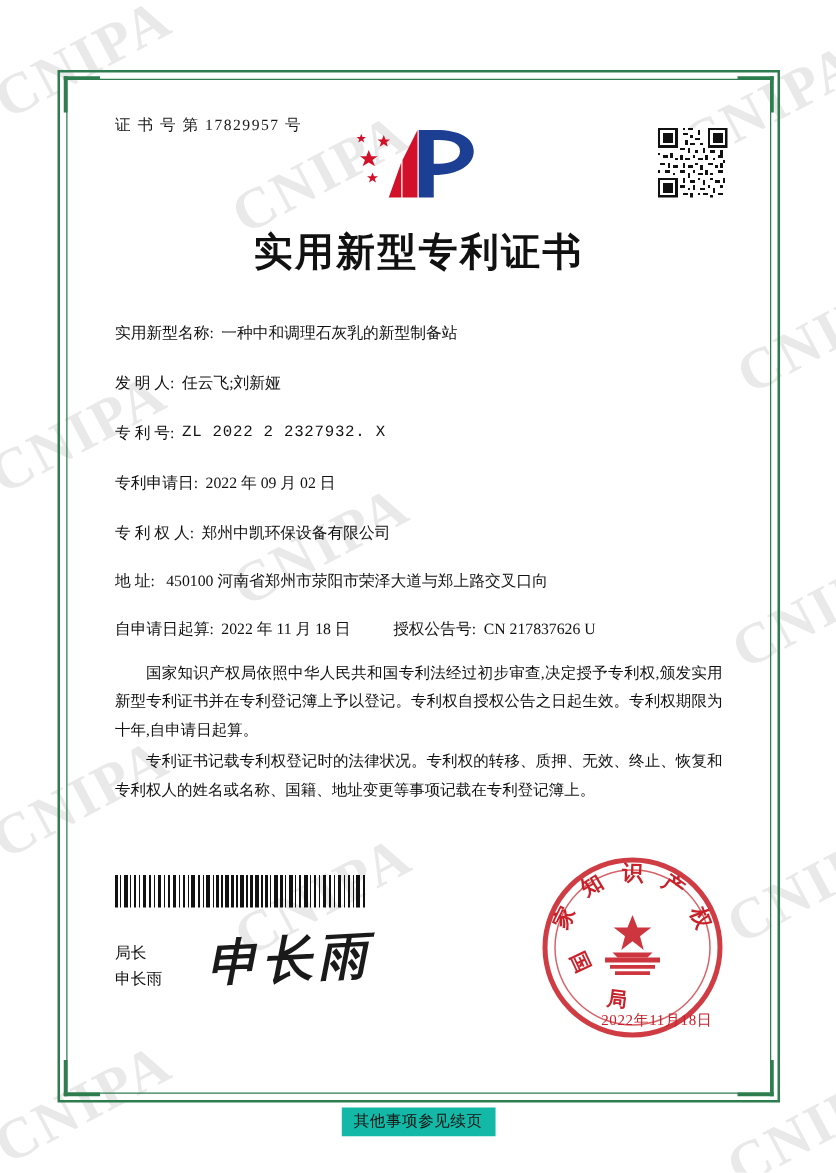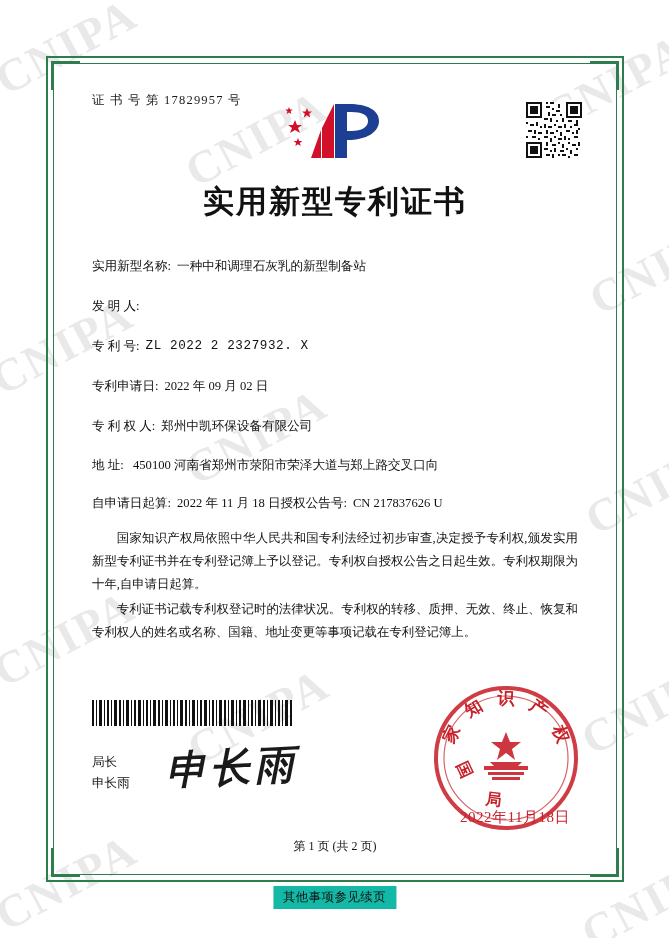--- a/index.html
+++ b/index.html
@@ -123,20 +123,21 @@
   }
   .row .label {
     white-space: nowrap;
     flex: 0 0 auto;
   }
   .row .value {
     margin-left: 6px;
     flex: 1 1 auto;
   }
   .row .value2 {
+    margin-left: 34px;
     white-space: nowrap;
   }
   .addr-line2 {
     margin-left: 72px;
     margin-top: 3px;
   }
   .mono {
     font-family: Liberation Mono, monospace;
     letter-spacing: 0.6px;
   }
@@ -189,21 +190,21 @@
     position: absolute;
     right: 42px;
     top: 626px;
     width: 148px;
     height: 148px;
   }
   .seal-date {
     position: absolute;
     right: 52px;
     top: 750px;
-    font-size: 15px;
+    font-size: 12px;
     color: #c8212a;
     letter-spacing: 0.5px;
     white-space: nowrap;
     margin-left: 40px;
   }
 
   
   .page-num {
     position: absolute;
     left: 0; right: 0;
@@ -361,20 +362,21 @@
 
     <div class="fields">
 
       <div class="row">
         <span class="label">实用新型名称:</span>
         <span class="value">一种中和调理石灰乳的新型制备站</span>
       </div>
 
       <div class="row">
         <span class="label">发  明  人:</span>
+        <span class="value">任云飞;刘新娅</span>
       </div>
 
       <div class="row">
         <span class="label">专  利  号:</span>
         <span class="value mono">ZL 2022 2 2327932. X</span>
       </div>
 
       <div class="row">
         <span class="label">专利申请日:</span>
         <span class="value">2022 年 09 月 02 日</span>
@@ -487,17 +489,16 @@
       <text font-family="Liberation Serif, serif" font-size="17" font-weight="bold" fill="#c8212a" letter-spacing="5">
         <textPath href="#arcTop" startOffset="8%">家 知 识 产 权</textPath>
       </text>
       <text font-family="Liberation Serif, serif" font-size="16" font-weight="bold" fill="#c8212a" letter-spacing="14">
         <textPath href="#arcBottom" startOffset="4%">国          局</textPath>
       </text>
     </svg>
   </div>
   <div class="seal-date">2022年11月18日</div>
 
-  <div class="page-num">第 1 页 (共 2 页)</div>
 
 </div>
 
 <div class="footnote">其他事项参见续页</div>
 
 </body></html>

